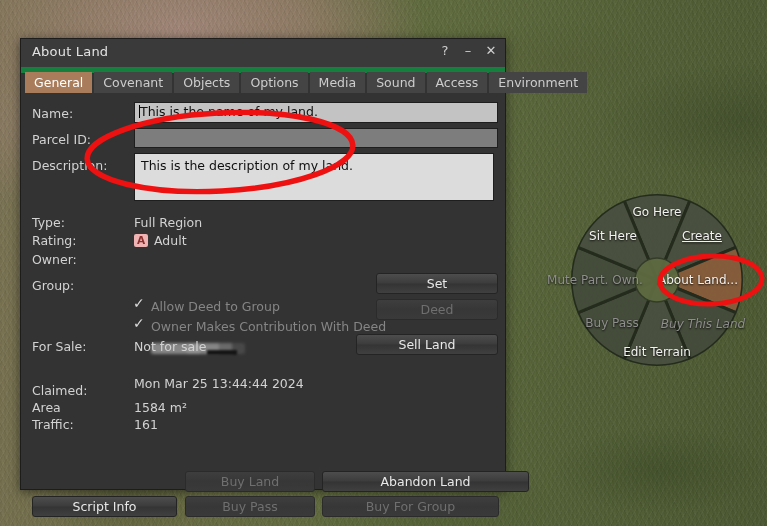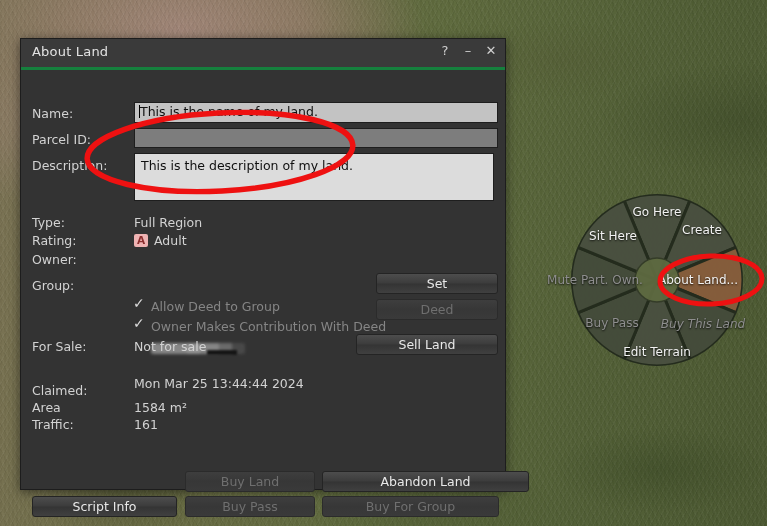--- a/index.html
+++ b/index.html
@@ -57,21 +57,21 @@
     height: 450px;
     background: #333333;
     border: 1px solid #1d1d1d;
     box-shadow: 0 2px 10px rgba(0,0,0,.5);
   }
 
   .titlebar {
     position: relative;
     height: 28px;
     background: #3a3a3a;
-    border-bottom: 3px solid #15803d;
+    border-bottom: 6px solid #15803d;
   }
   .title-text {
     position: absolute;
     left: 11px;
     top: 5px;
     font-size: 13px;
     color: #e2e2e2;
     letter-spacing: .2px;
   }
   .title-buttons {
@@ -301,20 +301,30 @@
 
     <div class="titlebar">
       <div class="title-text">About Land</div>
       <div class="title-buttons">
         <div class="title-btn">?</div>
         <div class="title-btn">–</div>
         <div class="title-btn">✕</div>
       </div>
     </div>
 
+    <div class="tabstrip">
+      <div class="tab active">General</div>
+      <div class="tab">Covenant</div>
+      <div class="tab">Objects</div>
+      <div class="tab">Options</div>
+      <div class="tab">Media</div>
+      <div class="tab">Sound</div>
+      <div class="tab">Access</div>
+      <div class="tab">Environment</div>
+    </div>
 
     <div class="tab-body">
 
       <div class="lbl" style="left:11px; top:13px;">Name:</div>
       <div class="field editable focused" style="left:113px; top:9px; width:364px; height:21px;"><span class="caret"></span><span>This is the name of my land.</span></div>
 
       <div class="lbl" style="left:11px; top:39px;">Parcel ID:</div>
       <div class="field readonly" style="left:113px; top:35px; width:364px; height:20px;"></div>
 
       <div class="lbl" style="left:11px; top:65px;">Description:</div>
@@ -388,21 +398,21 @@
           <path d="M86,86 L53.1,165.4 A86,86 0 0,0 118.9,165.4 Z" fill="#4a5140"></path>
           <path d="M86,86 L6.6,118.9 A86,86 0 0,0 53.1,165.4 Z" fill="#454c3b"></path>
           <path d="M86,86 L6.6,53.1 A86,86 0 0,0 6.6,118.9 Z" fill="#454c3b"></path>
           <path d="M86,86 L53.1,6.6 A86,86 0 0,0 6.6,53.1 Z" fill="#4a5140"></path>
         </g>
         <circle cx="86" cy="86" r="22" fill="#5e6a41" opacity="0.95" stroke="#343c28" stroke-width="1.5"></circle>
       </g>
     </svg>
 
     <div class="pie-label" style="left:86px;  top:18px;text-align:right;">Go Here</div>
-    <div class="pie-label" style="left:131px; top:36px;">Create</div>
+    <div class="pie-label" style="left:131px; top:42px;text-decoration:underline;">Create</div>
     <div class="pie-label" style="left:127px; top:86px;">About Land...</div>
     <div class="pie-label dim" style="left:132px; top:130px;font-style:italic;">Buy This Land</div>
     <div class="pie-label" style="left:86px;  top:158px;">Edit Terrain</div>
     <div class="pie-label dim" style="left:41px;  top:129px;">Buy Pass</div>
     <div class="pie-label dim" style="left:24px;  top:86px;">Mute Part. Own.</div>
     <div class="pie-label" style="left:42px;  top:42px;">Sit Here</div>
   </div>
 
   <svg class="annot" style="left:80px; top:105px;" width="290" height="95" viewBox="0 0 290 95">
     <ellipse cx="140" cy="47" rx="133" ry="39" fill="none" stroke="#ee1111" stroke-width="5.5" transform="rotate(-3 140 47)"></ellipse>

